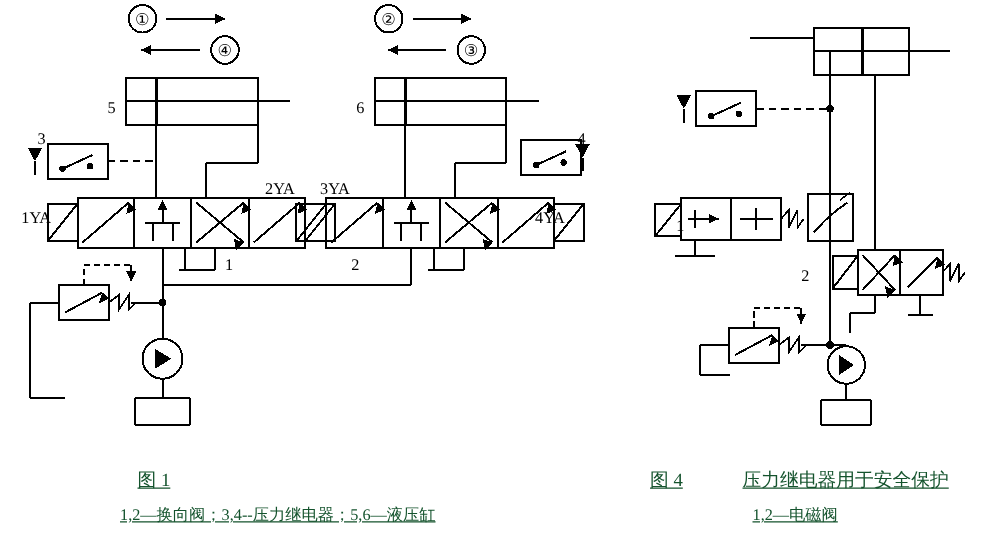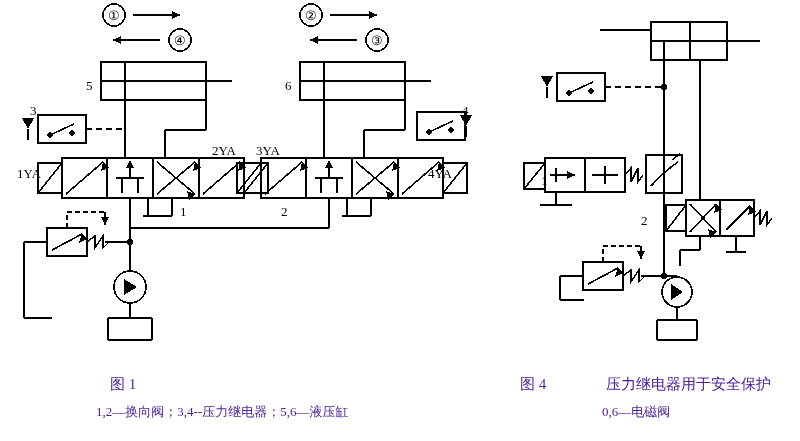--- a/index.html
+++ b/index.html
@@ -18,22 +18,23 @@
   svg.diagram {
     position: absolute;
     left: 0;
     top: 0;
     width: 800px;
     height: 441px;
   }
   .cap {
     position: absolute;
     font-family: "Liberation Serif", serif;
-    color: #4c1d95;
+    color: #14532d;
     white-space: nowrap;
+    text-decoration: underline;
   }
   .cap-title {
     font-size: 15px;
   }
   .cap-sub {
     font-size: 13px;
   }
   .lbl {
     font-family: "Liberation Serif", serif;
     font-size: 13px;
@@ -358,16 +359,16 @@
     <g>
       <text class="lbl" x="541" y="185">1</text>
       <text class="lbl" x="641" y="225">2</text>
     </g>
   </svg>
 
   <div class="cap cap-title" style="left:110px; top:375px;">图 1</div>
   <div class="cap cap-sub" style="left:96px; top:403px;">1,2—换向阀；3,4--压力继电器；5,6—液压缸</div>
 
   <div class="cap cap-title" style="left:520px; top:375px;">图 4</div>
-  <div class="cap cap-title" style="left:594px; top:375px;margin-left:12px;">压力继电器用于安全保护</div>
-  <div class="cap cap-sub" style="left:602px; top:403px;">0,6—电磁阀</div>
+  <div class="cap cap-title" style="left:594px; top:375px;">压力继电器用于安全保护</div>
+  <div class="cap cap-sub" style="left:602px; top:403px;">1,2—电磁阀</div>
 
 </div>
 
 </body></html>

